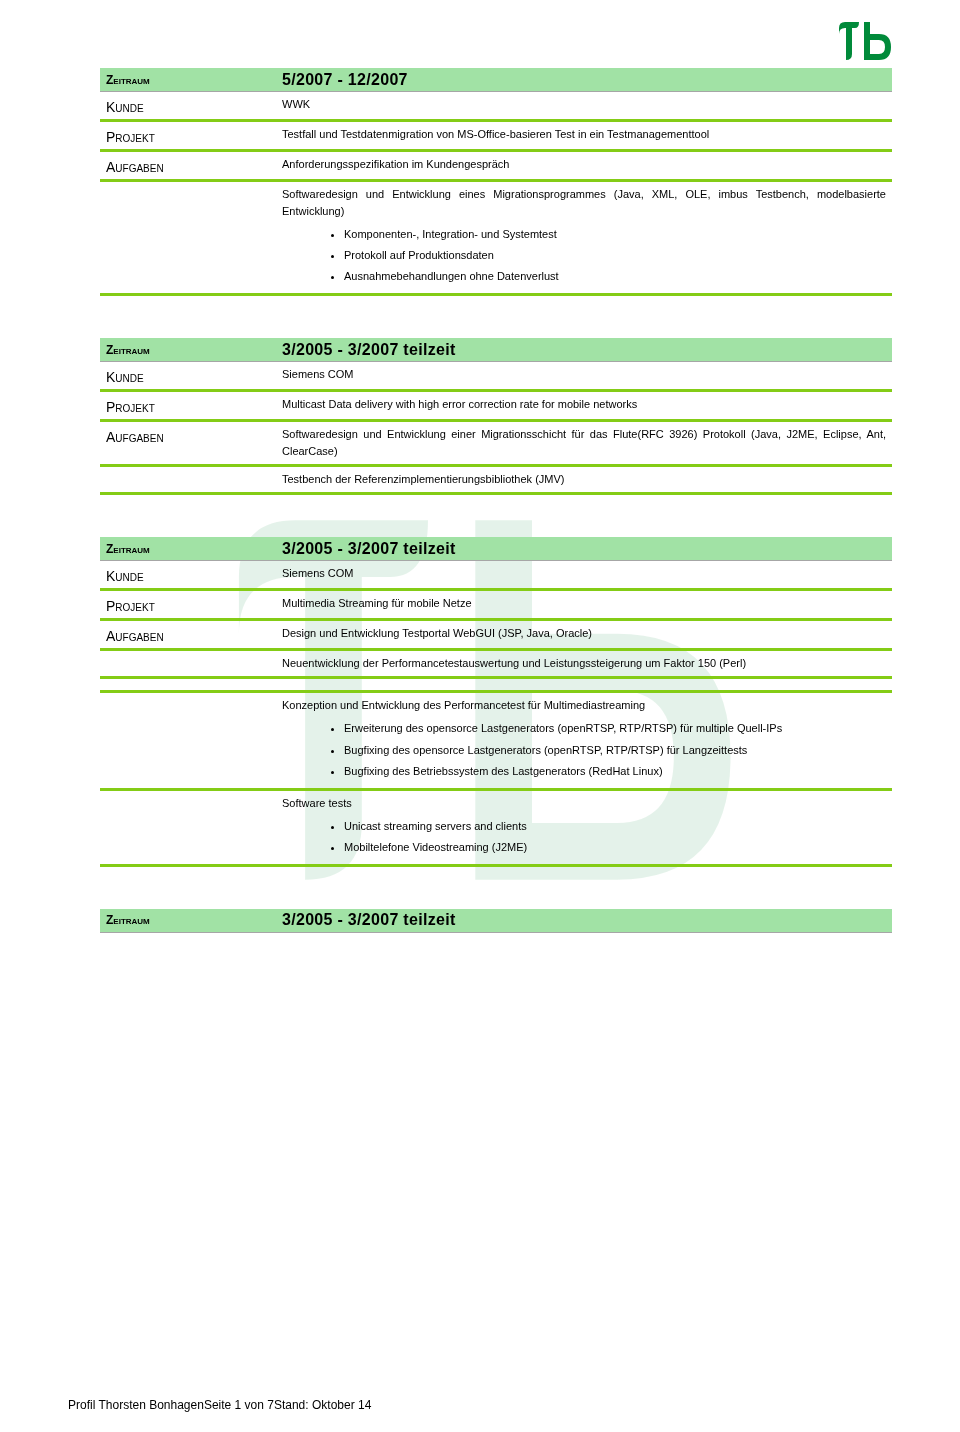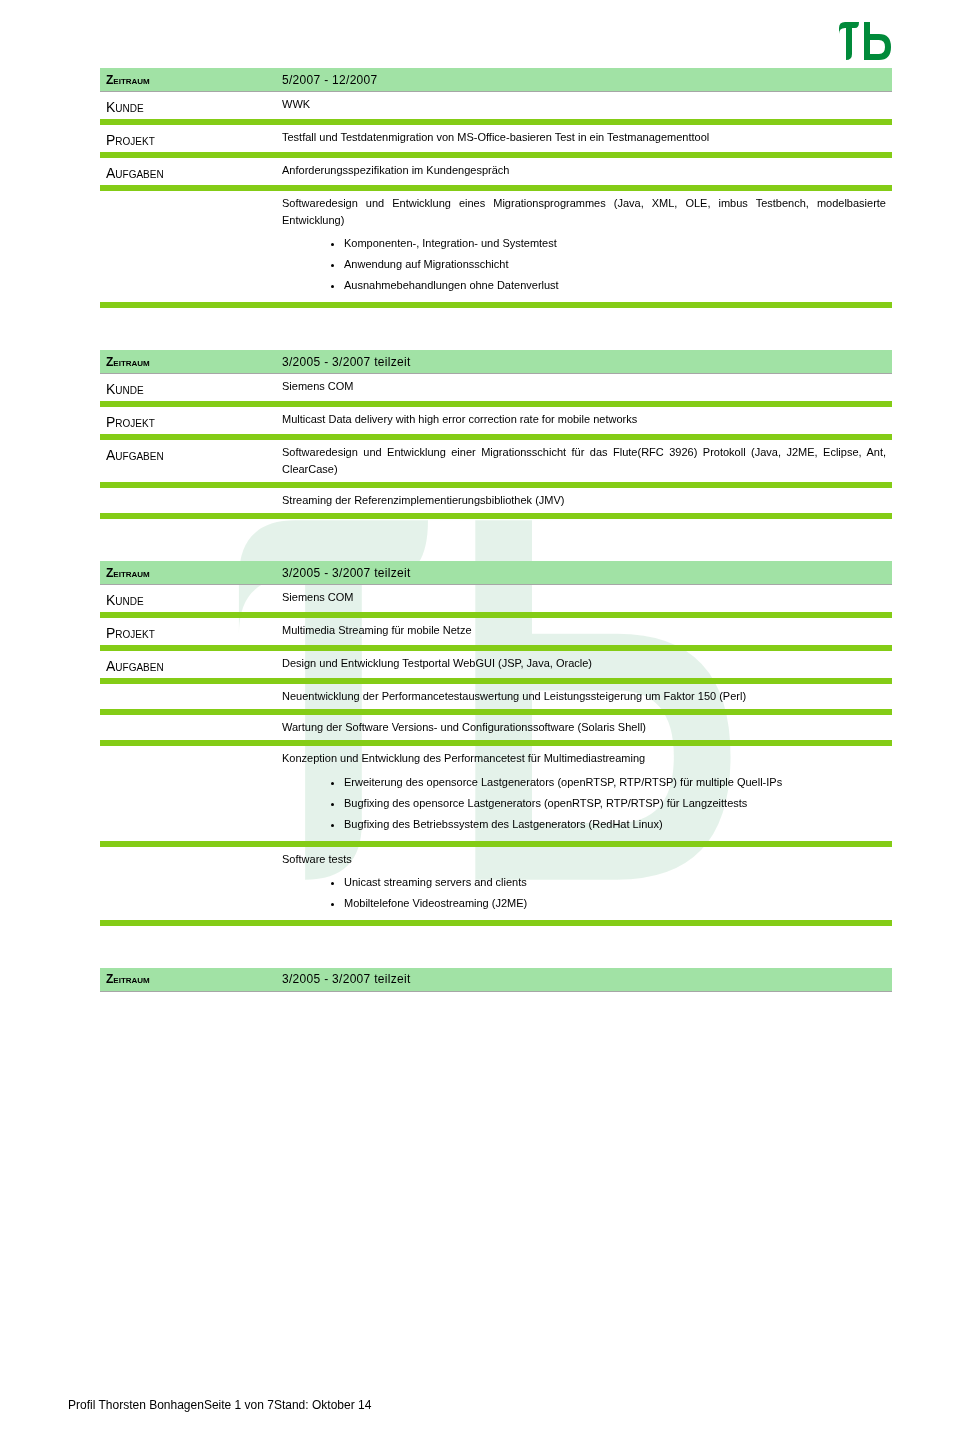--- a/index.html
+++ b/index.html
@@ -2,22 +2,22 @@
 <html><head>
 <meta charset="utf-8">
 <style>
 *{box-sizing:border-box;margin:0;padding:0}
 body{font-family:Arial,sans-serif;font-size:14px;color:#000;background:#fff;position:relative;width:960px;min-height:1432px}
 .page{padding:68px 68px 20px 100px;position:relative}
 .logo{position:absolute;top:20px;right:68px}
 .block{margin-bottom:42px}
 .greenhead{background:#a1e2a5;height:24px;display:flex;align-items:center;padding-left:6px;border-bottom:1px solid #a6a6a6}
 .greenhead .label{flex:0 0 176px;font-size:12px;font-weight: bold;font-variant:small-caps}
-.greenhead .val{font-weight:400;font-size:12px;letter-spacing:.3px}
-.row{display:flex;border-bottom:6px solid #84cc16;padding:4px 6px;align-items:flex-start}
+.greenhead .val{font-weight:700;font-size:16px;letter-spacing:.3px}
+.row{display:flex;border-bottom:3px solid #84cc16;padding:4px 6px;align-items:flex-start}
 .row .label{flex:0 0 176px;font-size:14px;font-variant:small-caps;padding-top:3px}
 .row .val{flex:1;font-size:11px;line-height:1.55;text-align:justify}
 .bullets{list-style:disc;padding-left:46px;margin-top:6px}
 .bullets li{margin:4px 16px;line-height:1.55}
 .subintro{margin-top:10px}
 .watermark{position:absolute;top:500px;left:50%;transform:translateX(-50%);opacity:.1;z-index:-1}
 .footer{position:absolute;bottom:20px;left:68px;right:68px;display:flex;justify-content:flex-start;font-size:12px}
 </style>
 </head>
 <body>
@@ -54,21 +54,21 @@
     <div class="row">
       <span class="label">Aufgaben</span>
       <span class="val">Anforderungsspezifikation im Kundengespräch</span>
     </div>
     <div class="row">
       <span class="label"></span>
       <span class="val">
         <span class="subintro">Softwaredesign und Entwicklung eines Migrationsprogrammes (Java, XML, OLE, imbus Testbench, modelbasierte Entwicklung)</span>
         <ul class="bullets">
           <li>Komponenten-, Integration- und Systemtest</li>
-          <li>Anwendung auf Migrationsschicht</li>
+          <li>Protokoll auf Produktionsdaten</li>
           <li>Ausnahmebehandlungen ohne Datenverlust</li>
         </ul>
       </span>
     </div>
   </div>
 
   <div class="block">
     <div class="greenhead">
       <span class="label">Zeitraum</span>
       <span class="val">3/2005 - 3/2007 teilzeit</span>
@@ -80,21 +80,21 @@
     <div class="row">
       <span class="label">Projekt</span>
       <span class="val">Multicast Data delivery with high error correction rate for mobile networks</span>
     </div>
     <div class="row">
       <span class="label">Aufgaben</span>
       <span class="val">Softwaredesign und Entwicklung einer Migrationsschicht für das Flute(RFC 3926) Protokoll (Java, J2ME, Eclipse, Ant, ClearCase)</span>
     </div>
     <div class="row">
       <span class="label"></span>
-      <span class="val">Streaming der Referenzimplementierungsbibliothek (JMV)</span>
+      <span class="val">Testbench der Referenzimplementierungsbibliothek (JMV)</span>
     </div>
   </div>
 
   <div class="block">
     <div class="greenhead">
       <span class="label">Zeitraum</span>
       <span class="val">3/2005 - 3/2007 teilzeit</span>
     </div>
     <div class="row">
       <span class="label">Kunde</span>
@@ -107,21 +107,20 @@
     <div class="row">
       <span class="label">Aufgaben</span>
       <span class="val">Design und Entwicklung Testportal WebGUI (JSP, Java, Oracle)</span>
     </div>
     <div class="row">
       <span class="label"></span>
       <span class="val">Neuentwicklung der Performancetestauswertung und Leistungssteigerung um Faktor 150 (Perl)</span>
     </div>
     <div class="row">
       <span class="label"></span>
-      <span class="val">Wartung der Software Versions- und Configurationssoftware (Solaris Shell)</span>
     </div>
     <div class="row">
       <span class="label"></span>
       <span class="val">
         <span class="subintro">Konzeption und Entwicklung des Performancetest für Multimediastreaming</span>
         <ul class="bullets">
           <li>Erweiterung des opensorce Lastgenerators (openRTSP, RTP/RTSP) für multiple Quell-IPs</li>
           <li>Bugfixing des  opensorce Lastgenerators (openRTSP, RTP/RTSP) für Langzeittests</li>
           <li>Bugfixing des Betriebssystem des Lastgenerators (RedHat Linux)</li>
         </ul>

